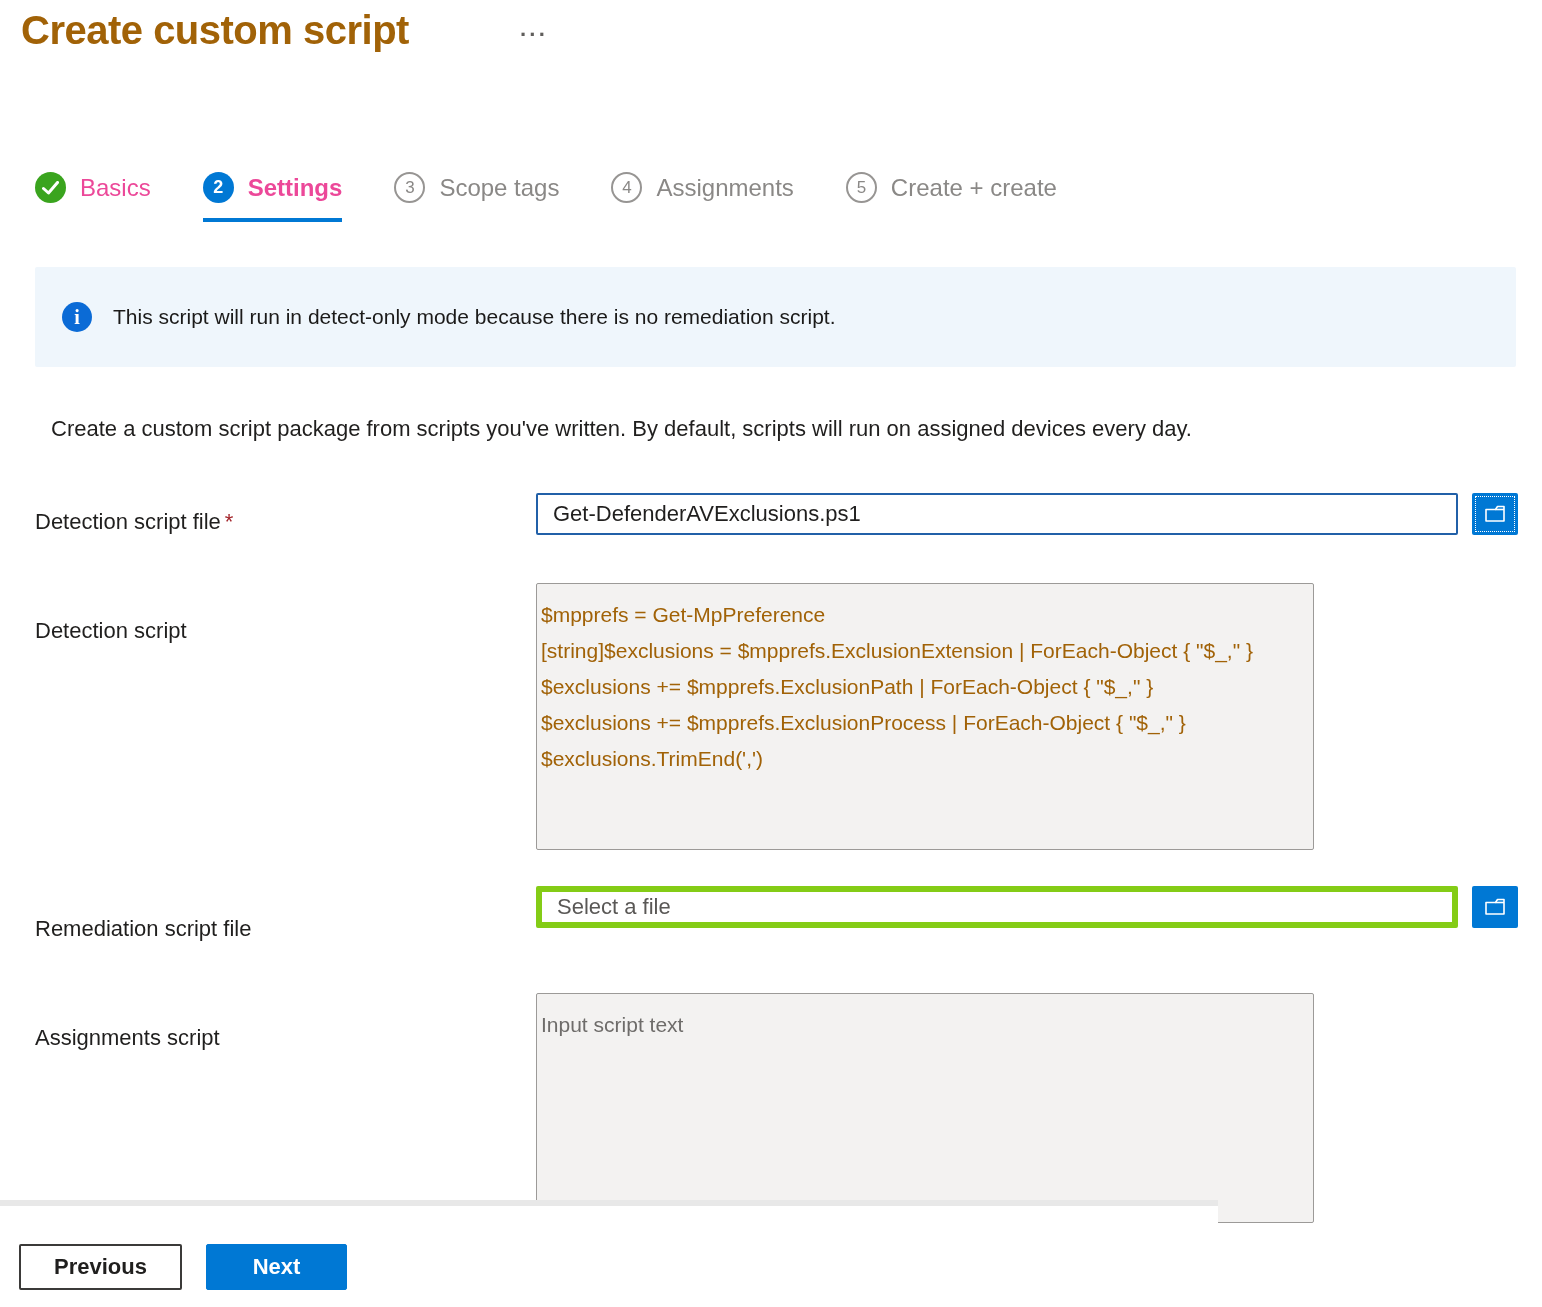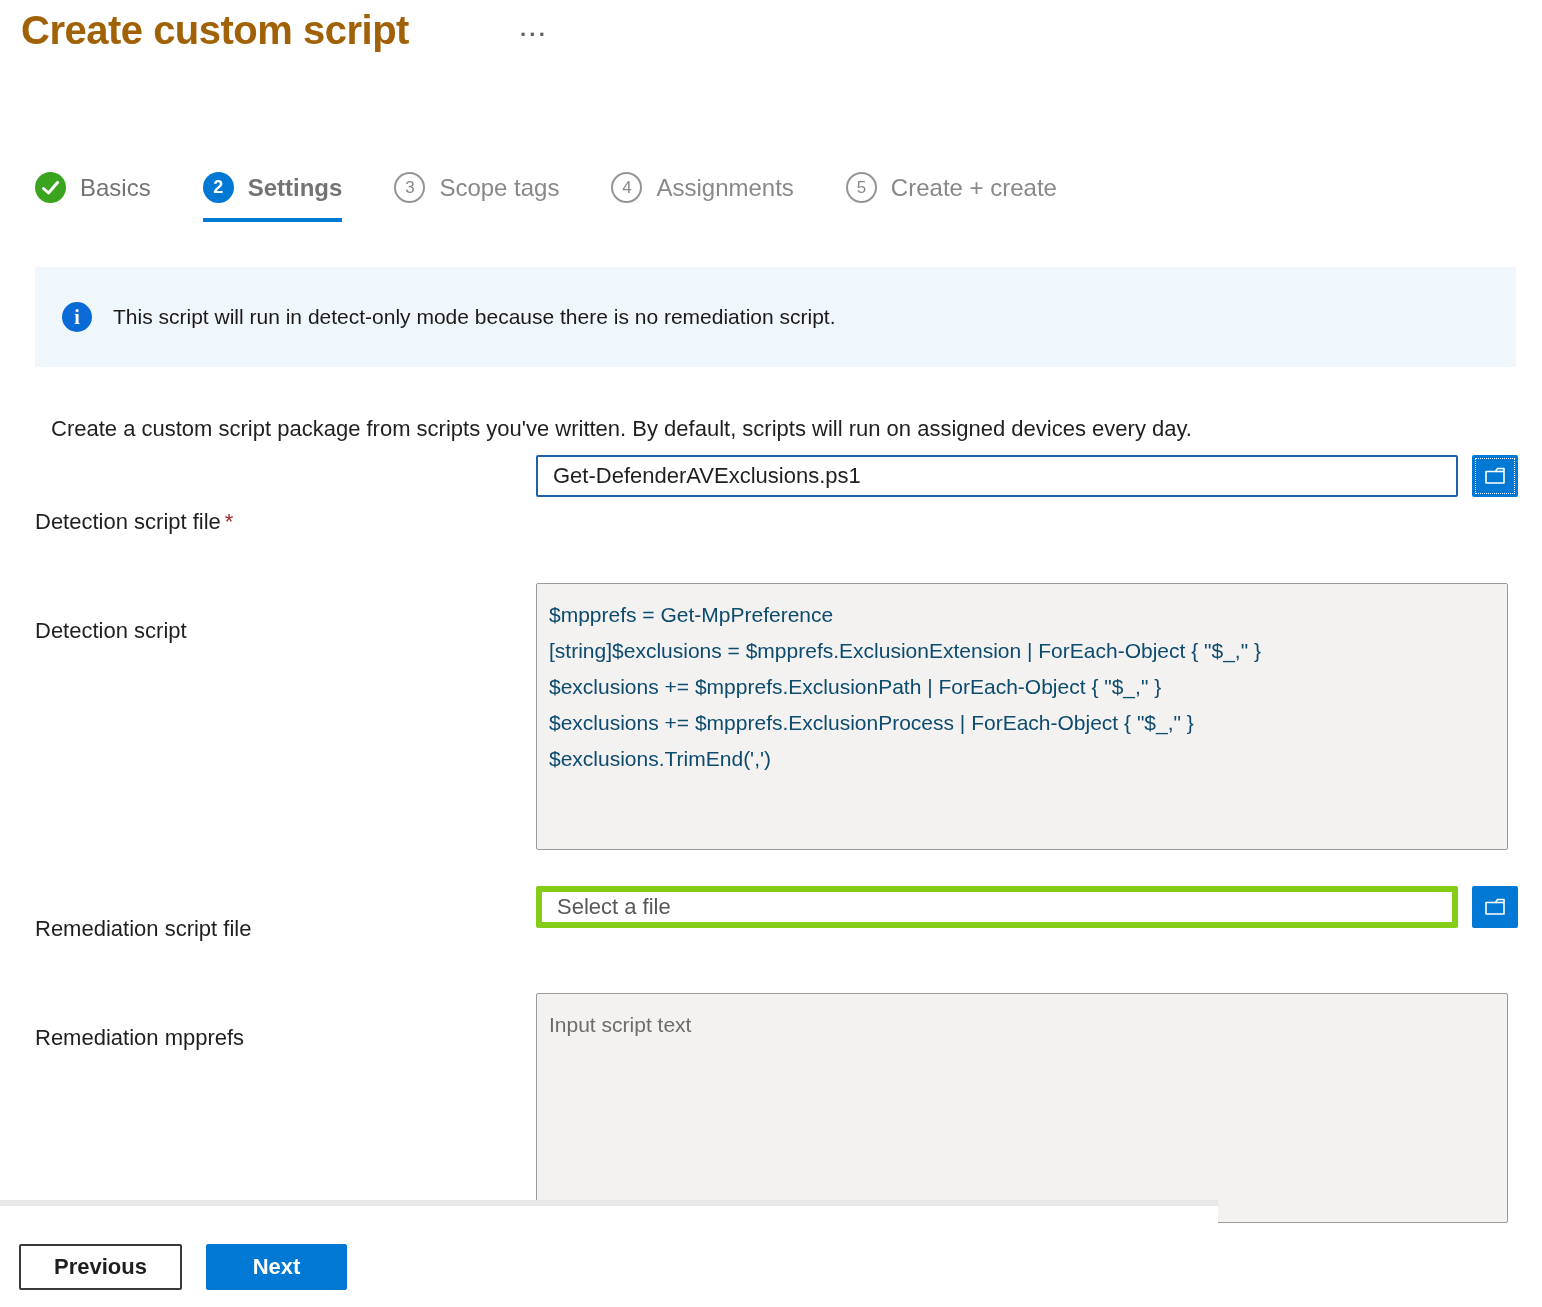--- a/index.html
+++ b/index.html
@@ -15,21 +15,21 @@
 
   
   .steps { position:absolute; left:35px; top:172px; display:flex; gap:52px; align-items:flex-start; }
   .step { display:flex; align-items:center; gap:14px; padding-bottom:15px; border-bottom:4px solid transparent; cursor:pointer; }
   .step.active { border-bottom-color:#0078D4; }
   .badge { width:31px; height:31px; border-radius:50%; display:flex; align-items:center; justify-content:center;
            font-size:17px; flex:0 0 auto; }
   .badge-done { background:#3AA41E; }
   .badge-active { background:#0078D4; color:#fff; font-weight:700; font-size:18px; }
   .badge-todo { background:#fff; border:2px solid #979593; color:#8A8886; font-weight:400; }
-  .step-label { font-size:24px; color:#737373; white-space:nowrap; }
+  .step-label { font-size:24px; color:#ec4899; white-space:nowrap; }
   .step.active .step-label { font-weight:700; }
   .step.todo .step-label { color:#8A8886; }
 
   
   .banner { position:absolute; left:35px; top:267px; width:1481px; height:100px; background:#EFF6FC;
             border-radius:2px; display:flex; align-items:center; padding:0 27px; gap:21px; }
   .info-icon { width:30px; height:30px; border-radius:50%; background:#0b6bd6; color:#fff; flex:0 0 auto;
                display:flex; align-items:center; justify-content:center; font-size:20px; font-weight:700;
                font-family:"Liberation Serif", serif; }
   .banner-text { font-size:21px; color:#1b1a19; }
@@ -44,23 +44,23 @@
   .field-row { position:absolute; left:536px; display:flex; gap:14px; align-items:stretch; }
   .text-input { width:922px; height:42px; border:6px solid #84cc16; border-radius:2px; background:#fff;
                 font-family:"Liberation Sans", sans-serif; font-size:22px; color:#201F1E; padding:0 15px; outline:none; }
   .text-input::placeholder { color:#5A5856; opacity:1; }
   .text-input.focus-input { border:2px solid #2160A8; }
   .folder-btn { width:46px; height:42px; background:#0078D4; border:none; border-radius:2px; cursor:pointer;
                 display:flex; align-items:center; justify-content:center; padding:0; }
   .folder-btn.focused { outline:1px dotted #fff; outline-offset:-4px; }
   .folder-icon { display:flex; }
 
-  .script-area { position:absolute; left:536px; width:972px; background:#F3F2F1; border:1px solid #9C9A98;
-                 border-radius:2px; resize:none; outline:none; padding:13px 12px;
-                 font-family:"Liberation Sans", sans-serif; font-size:21px; line-height:36px; color:#0c4a6e; }
+  .script-area { position:absolute; left:536px; width:778px; background:#F3F2F1; border:1px solid #9C9A98;
+                 border-radius:2px; resize:none; outline:none; padding:13px 4px;
+                 font-family:"Liberation Sans", sans-serif; font-size:21px; line-height:36px; color:#a16207; }
   .script-area::placeholder { color:#6E6C6A; opacity:1; }
 
   
   .footer { position:absolute; left:0; top:1200px; width:1218px; height:107px; background:#fff; z-index:5; }
   .footer-divider { width:100%; height:6px; background:#E8E8E8; }
   .footer-buttons { position:absolute; left:19px; top:44px; display:flex; gap:24px; }
   .btn { height:46px; border-radius:2px; font-family:"Liberation Sans", sans-serif; font-size:22px; font-weight:700; cursor:pointer; }
   .btn-secondary { width:163px; background:#fff; border:2px solid #3B3A39; color:#201F1E; }
   .btn-primary { width:141px; background:#0078D4; border:1px solid #0078D4; color:#fff; }
 </style>
@@ -102,21 +102,21 @@
   <div class="banner">
     <span class="info-icon">i</span>
     <span class="banner-text">This script will run in detect-only mode because there is no remediation script.</span>
   </div>
 
   <p class="desc">Create a custom script package from scripts you've written. By default, scripts will run on assigned devices every day.</p>
 
   <div class="flabel" style="top:489px;">
     <span>Detection script file</span><span class="req">*</span>
   </div>
-  <div class="field-row" style="top:455px;">
+  <div class="field-row" style="top:493px;">
     <input class="text-input focus-input" type="text" value="Get-DefenderAVExclusions.ps1" style="">
     <button class="folder-btn focused">
       <span class="folder-icon">
         <svg width="24" height="22" viewBox="0 0 24 22">
             <path d="M3 18 V6.5 H12.5 L14.5 3.5 H21 V18 Z" fill="none" stroke="#fff" stroke-width="1.6" stroke-linejoin="round"></path>
             <path d="M12.5 6.5 H21" fill="none" stroke="#fff" stroke-width="1.6"></path>
           </svg>
       </span>
     </button>
   </div>
@@ -134,21 +134,21 @@
     <button class="folder-btn">
       <span class="folder-icon">
         <svg width="24" height="22" viewBox="0 0 24 22">
             <path d="M3 18 V6.5 H12.5 L14.5 3.5 H21 V18 Z" fill="none" stroke="#fff" stroke-width="1.6" stroke-linejoin="round"></path>
             <path d="M12.5 6.5 H21" fill="none" stroke="#fff" stroke-width="1.6"></path>
           </svg>
       </span>
     </button>
   </div>
 
-  <div class="flabel" style="top:1005px;">Remediation mpprefs</div>
+  <div class="flabel" style="top:1005px;">Assignments script</div>
   <textarea class="script-area" style="top: 993px; height: 230px;" placeholder="Input script text"></textarea>
 
   <div class="footer">
     <div class="footer-divider"></div>
     <div class="footer-buttons">
       <button class="btn btn-secondary">Previous</button>
       <button class="btn btn-primary">Next</button>
     </div>
   </div>
 

